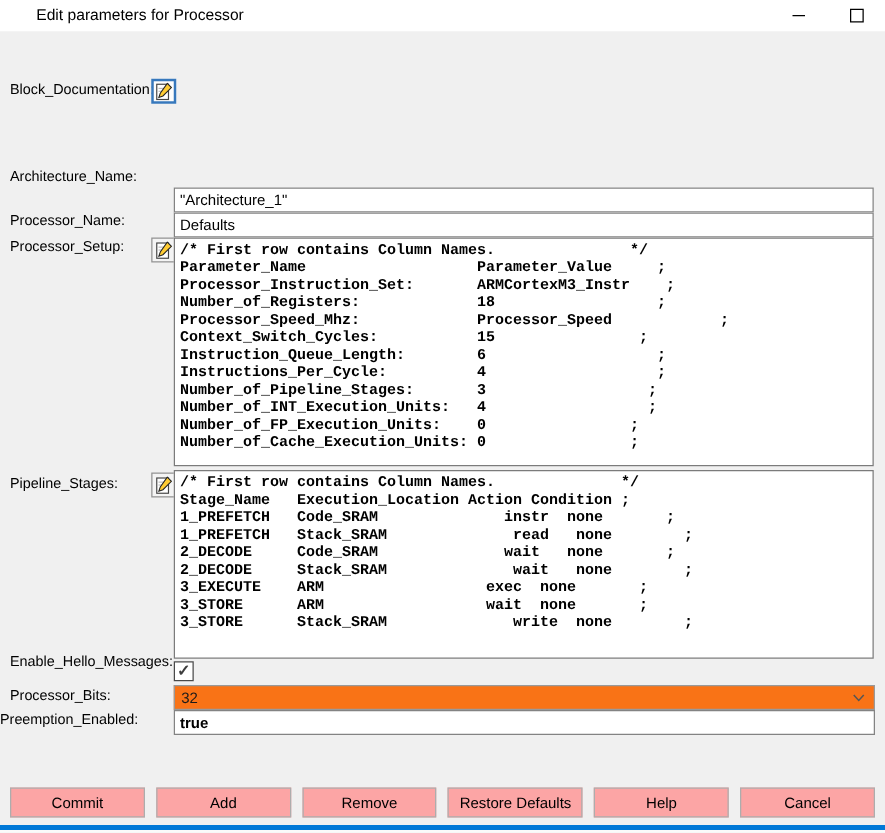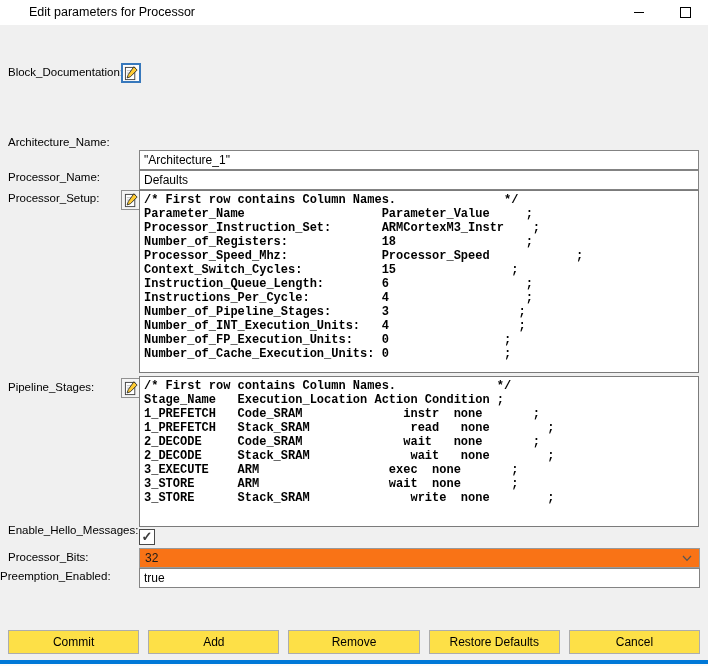--- a/index.html
+++ b/index.html
@@ -51,21 +51,21 @@
   
   .dropdown { position:absolute; left:139px; top:548px; width:561px; height:20px;
               box-sizing:border-box; background:#f97316; border:1px solid #999;
               display:flex; align-items:center; padding-left:5px;
               font-size:12px; color:#1a1a1a; }
   .chevron { position:absolute; right:7px; top:6px; }
 
   
   .button-row { position:absolute; left:8px; top:630px; width:692px; height:24px;
                 display:flex; gap:9px; }
-  .btn { flex:1; box-sizing:border-box; background:#fde047; border:1px solid #adadad;
+  .btn { flex:1; box-sizing:border-box; background:#fca5a5; border:1px solid #adadad;
          display:flex; align-items:center; justify-content:center;
          font-size:12px; color:#000; white-space:nowrap; overflow:hidden; }
 
   .bottom-strip { position:absolute; left:0; top:660px; width:708px; height:4px; background:#0078d7; }
   .bottom-pad   { position:absolute; left:0; top:664px; width:708px; height:2px; background:#fafafa; }
 </style>
 </head>
 <body>
 
 <div class="window">
@@ -147,25 +147,26 @@
 
   <span class="field-label" style="left:8px; top:551px;">Processor_Bits:</span>
   <div class="dropdown">
     <span>32</span>
     <svg class="chevron" width="10" height="7" viewBox="0 0 10 7">
       <polyline points="1,1 5,5.4 9,1" fill="none" stroke="#555" stroke-width="1.2"></polyline>
     </svg>
   </div>
 
   <span class="field-label" style="left:0; top:570px;">Preemption_Enabled:</span>
-  <div class="textbox" style="left:139px; top:568px; width:561px; height:20px;">true</div>
+  <div class="textbox" style="left:139px; top:568px; width:561px; height:20px;font-weight:bold;">true</div>
 
   <div class="button-row">
     <div class="btn">Commit</div>
     <div class="btn">Add</div>
     <div class="btn">Remove</div>
     <div class="btn">Restore Defaults</div>
+    <div class="btn">Help</div>
     <div class="btn">Cancel</div>
   </div>
 
   <div class="bottom-strip"></div>
   <div class="bottom-pad"></div>
 </div>
 
 </body></html>

